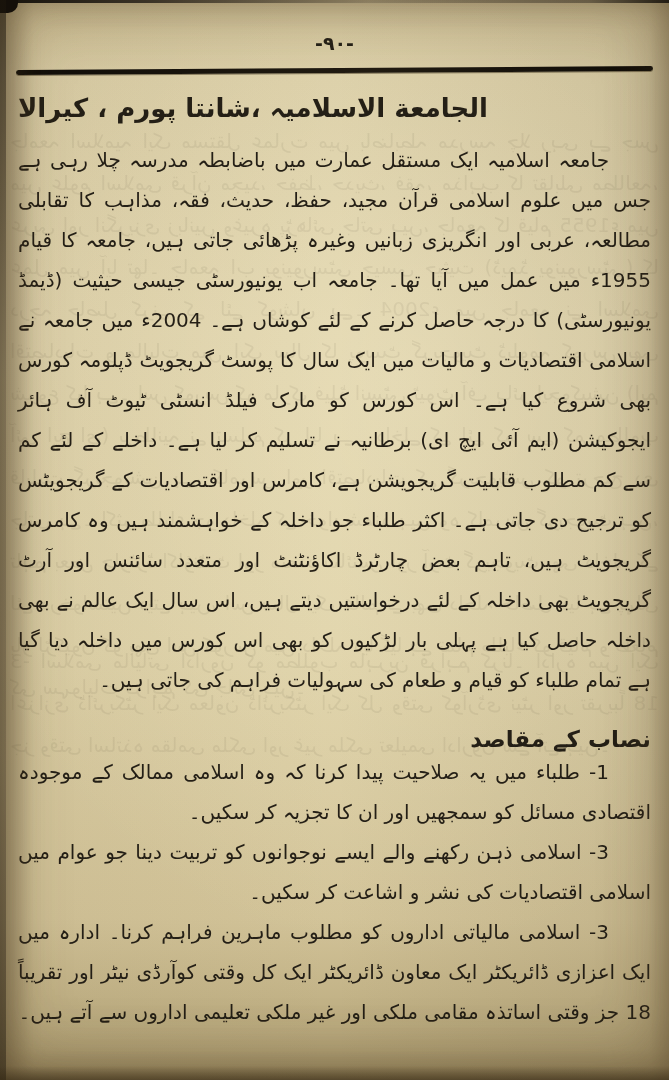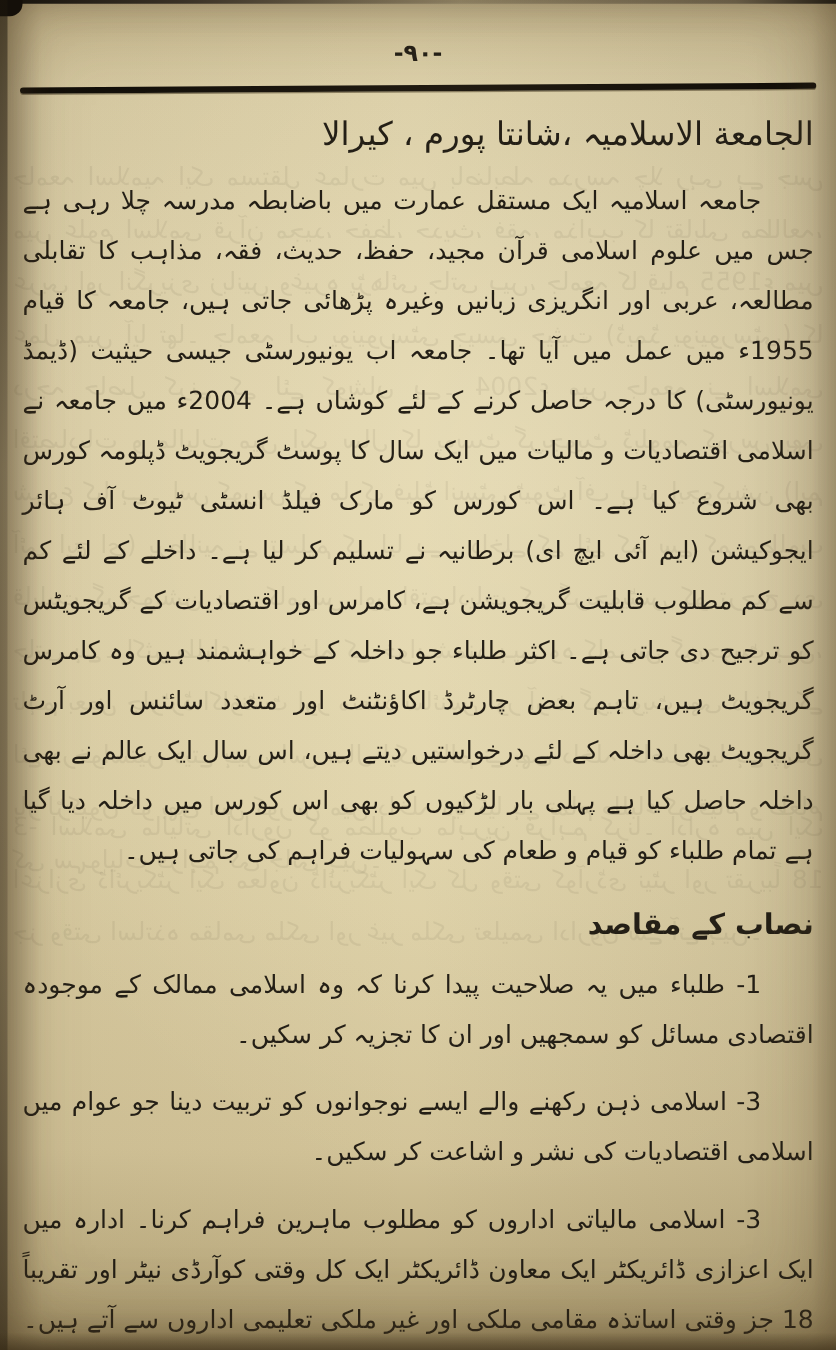--- a/index.html
+++ b/index.html
@@ -57,39 +57,39 @@
     height: 5px;
     background: linear-gradient(90deg, #100d08, #221c12 55%, #100d08);
     margin: 14px 0 0 0;
     border-radius: 3px;
     transform: rotate(-0.35deg);
     box-shadow: 0 1px 0 rgba(60,48,26,0.5);
   }
   .title {
     margin: 18px 2px 0 2px;
     font-size: 26px;
-    font-weight: normal;
-    text-align: right;
+    font-weight: bold;
+    text-align: left;
     line-height: 1.35;
   }
   .body-text {
     margin: 14px 2px 0 2px;
     font-size: 20px;
     line-height: 2.0;
     text-align: justify;
     text-justify: inter-word;
   }
   .indent { text-indent: 42px; }
   .section-heading {
     margin: 26px 2px 0 2px;
     font-size: 23px;
     font-weight: bold;
     text-align: right;
   }
-  .objective { margin-top: 14px; }
+  .objective { margin-top: 0; }
 
   
   .bleed {
     position: absolute; z-index: 1; pointer-events: none;
     left: 0; right: 0;
     padding: 0 10px;
     font-size: 20px; line-height: 2.1;
     color: #3a3категория;
     color: #3a3322;
     opacity: 0.07;

